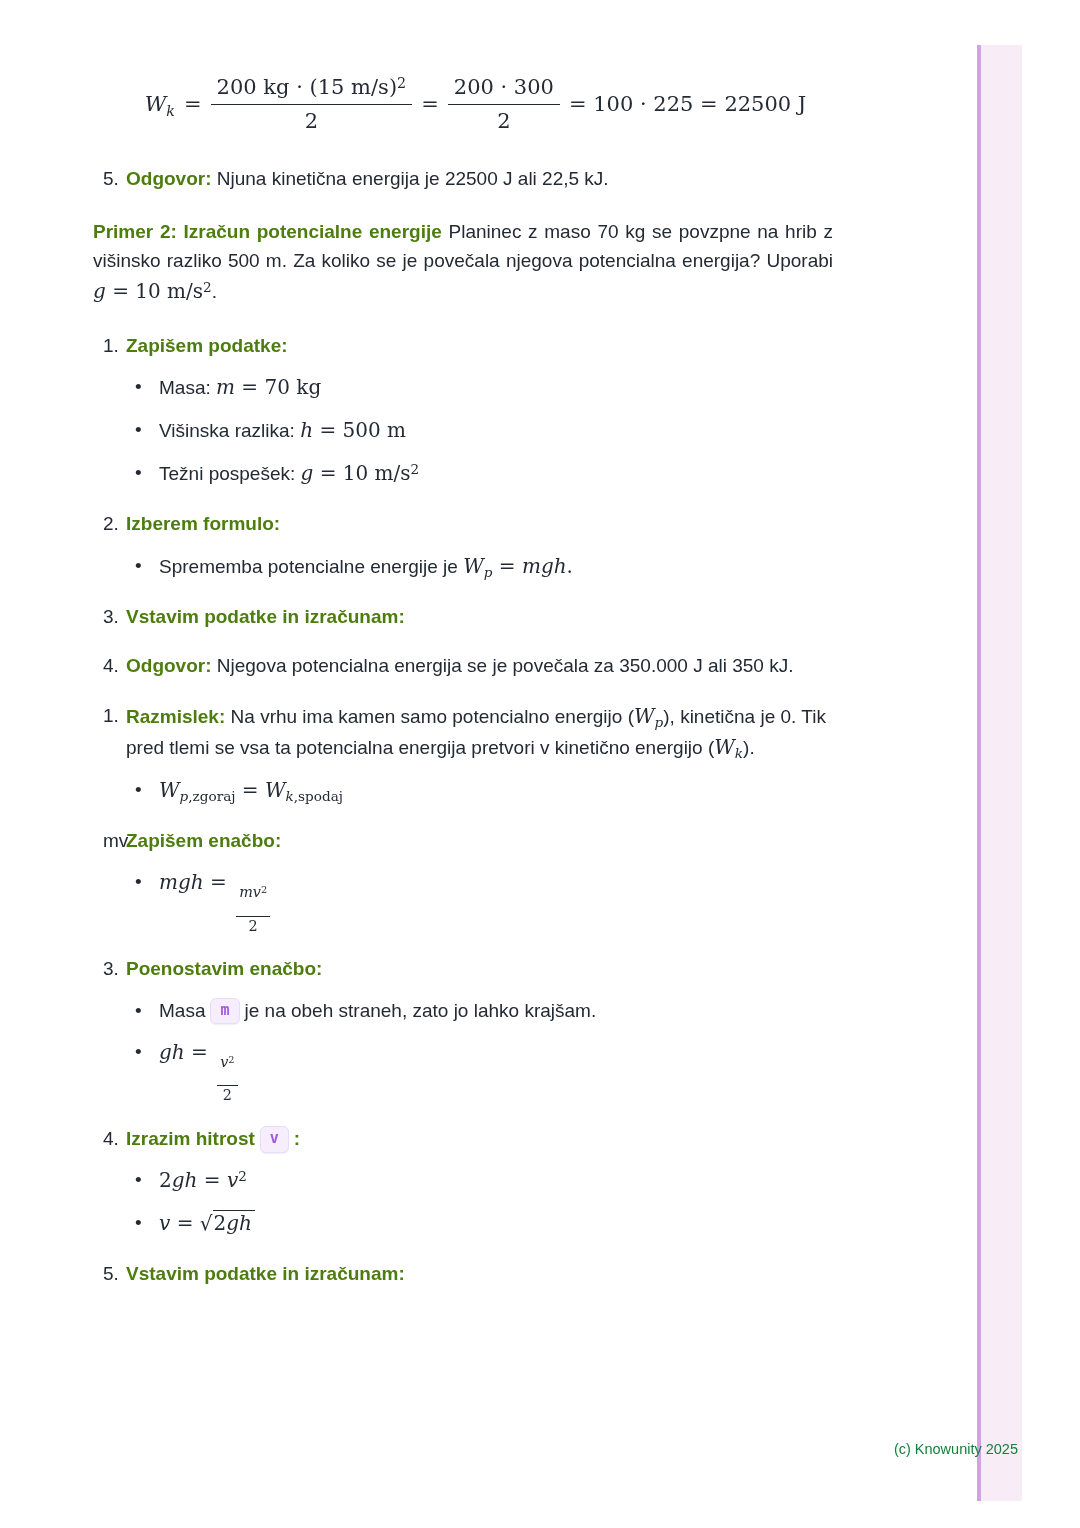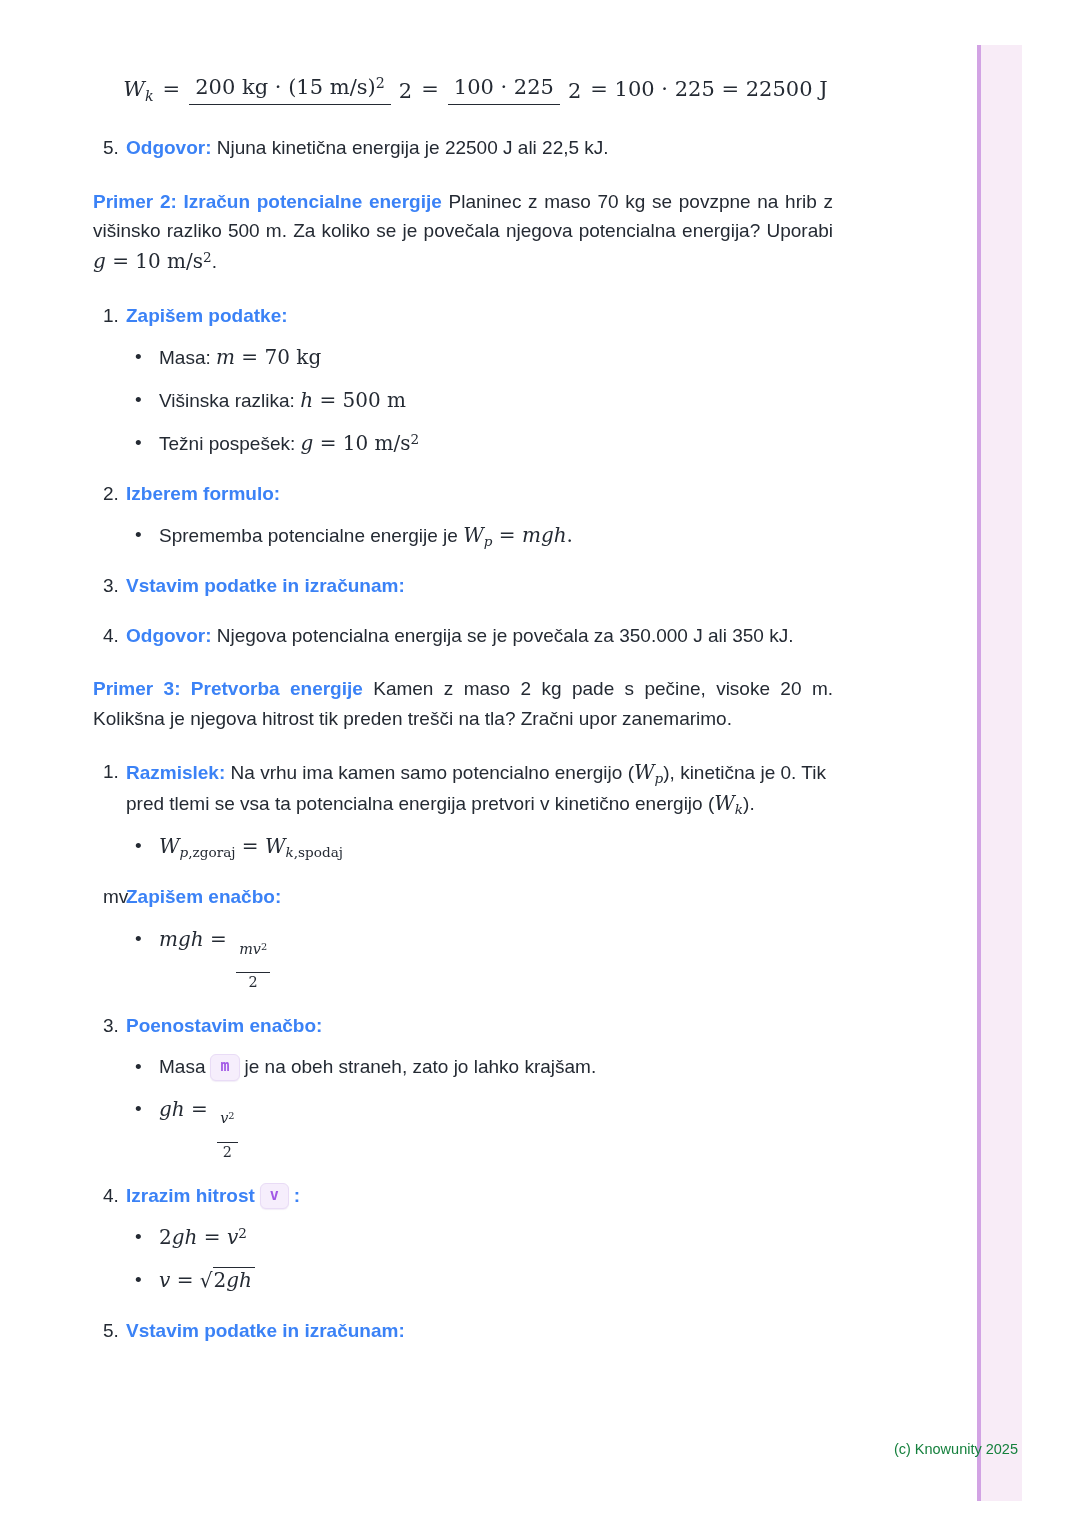--- a/index.html
+++ b/index.html
@@ -7,38 +7,38 @@
   .page {
     position:relative; width:1080px; height:1528px; background:#ffffff;
     font-family:"Liberation Sans","DejaVu Sans",sans-serif;
     color:#242a33; font-size:19px; line-height:1.55; overflow:hidden;
   }
   .stripe {
     position:absolute; top:45px; right:58px; width:45px; height:1456px;
     background:#f8ecf7; border-left:4px solid #d2a3e4;
   }
   .content { position:relative; width:740px; margin-left:93px; padding-top:46px; }
-  strong { font-weight:700; color:#3b82f6; }
+  strong { font-weight:700; color:#4d7c0f; }
   .para { text-align:justify; margin:24px 0; }
   .num-item { display:flex; padding-left:10px; margin:20px 0; }
   .num { flex:none; width:23px; }
   .item-body { flex:1; min-width:0; }
   .bullet { display:flex; padding-left:9px; margin-top:12px; }
   .dot { flex:none; width:24px; }
   .b-body { flex:1; min-width:0; }
   .math { font-family:"DejaVu Serif","Liberation Serif",serif; font-size:20px; color:#242a33; }
   .it { font-style:italic; }
   sub { font-size:68%; vertical-align:-0.32em; line-height:0; }
   sup { font-size:68%; vertical-align:0.45em; line-height:0; }
   .math-display {
     display:flex; justify-content:center; align-items:center; gap:9px;
     margin:28px 0 28px 25px; line-height:1.3;
   }
   .math-display .math { font-size:21px; }
-  .frac { display:inline-flex; flex-direction:row; align-items:center; vertical-align:middle; line-height:1.3;gap:8px; }
+  .frac { display:inline-flex; flex-direction:column; align-items:center; vertical-align:middle; line-height:1.3; }
   .frac .top { padding:0 6px 3px; border-bottom:1.4px solid #242a33; }
   .frac .bot { padding-top:3px; }
   .frac.msize { font-size:0.82em; }
   .sfrac {
     display:inline-flex; flex-direction:column; align-items:center;
     font-size:0.72em; line-height:1.15; vertical-align:-0.55em; margin-left:3px;
   }
   .sfrac .top { padding:0 3px 15px; border-bottom:1.2px solid #242a33; }
   .sfrac .bot { padding-top:1px; }
   .badge {
@@ -61,21 +61,21 @@
 
     <div class="math-display">
       <span class="math"><span class="it">W</span><sub class="it">k</sub></span>
       <span class="math">=</span>
       <span class="frac math">
         <span class="top"><span>200 kg · (15 m/s)</span><sup>2</sup></span>
         <span class="bot">2</span>
       </span>
       <span class="math">=</span>
       <span class="frac math">
-        <span class="top">100 · 225</span>
+        <span class="top">200 · 300</span>
         <span class="bot">2</span>
       </span>
       <span class="math">= 100 · 225 = 22500 J</span>
     </div>
 
     <div class="num-item">
       <span class="num">5.</span>
       <div class="item-body">
         <strong>Odgovor:</strong><span> Njuna kinetična energija je 22500 J ali 22,5 kJ.</span>
       </div>
@@ -121,23 +121,20 @@
     </div>
 
 
     <div class="num-item">
       <span class="num">4.</span>
       <div class="item-body">
         <strong>Odgovor:</strong><span> Njegova potencialna energija se je povečala za 350.000 J ali 350 kJ.</span>
       </div>
     </div>
 
-    <p class="para">
-      <strong>Primer 3: Pretvorba energije</strong><span> Kamen z maso 2 kg pade s pečine, visoke 20 m. Kolikšna je njegova hitrost tik preden trešči na tla? Zračni upor zanemarimo.</span>
-    </p>
 
     <div class="num-item">
       <span class="num">1.</span>
       <div class="item-body">
         <strong>Razmislek:</strong><span> Na vrhu ima kamen samo potencialno energijo (</span><span class="math"><span class="it">W</span><sub class="it">p</sub></span><span>), kinetična je 0. Tik pred tlemi se vsa ta potencialna energija pretvori v kinetično energijo (</span><span class="math"><span class="it">W</span><sub class="it">k</sub></span><span>).</span>
         <div class="bullet">
           <span class="dot">•</span>
           <div class="b-body"><span class="math"><span class="it">W</span><sub><span class="it">p</span><span>,zgoraj</span></sub><span> = </span><span class="it">W</span><sub><span class="it">k</span><span>,spodaj</span></sub></span></div>
         </div>
       </div>

